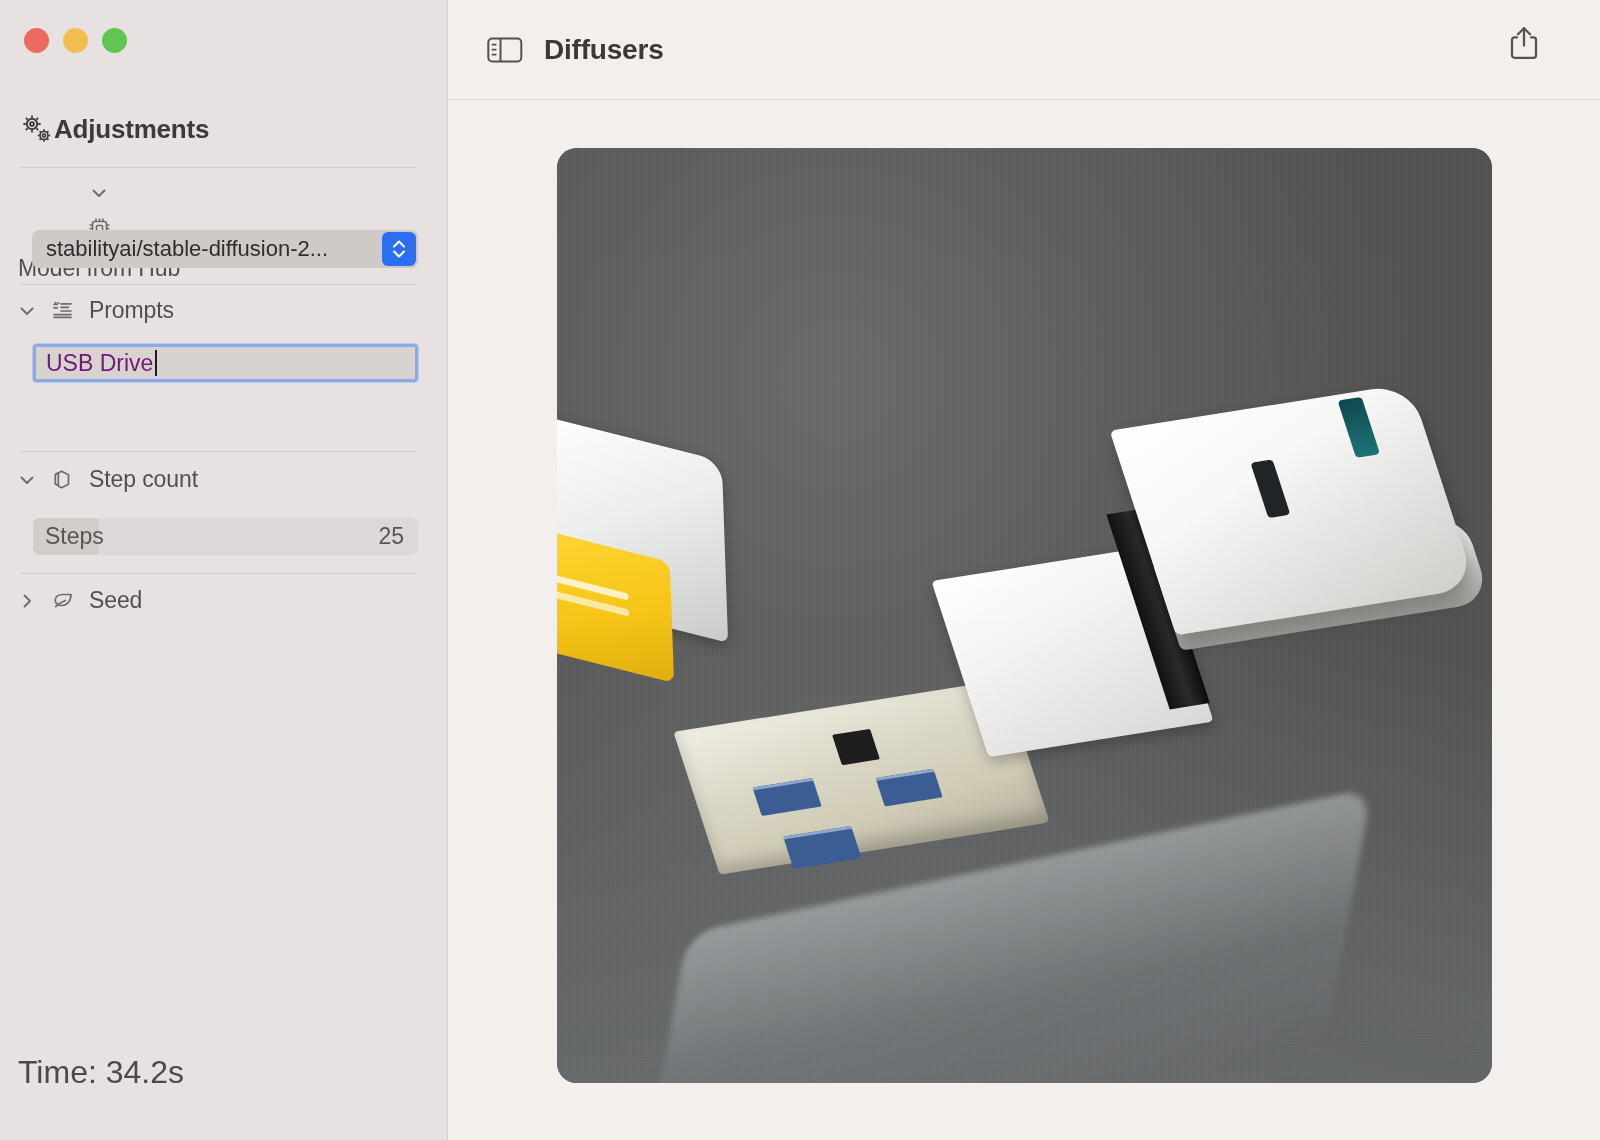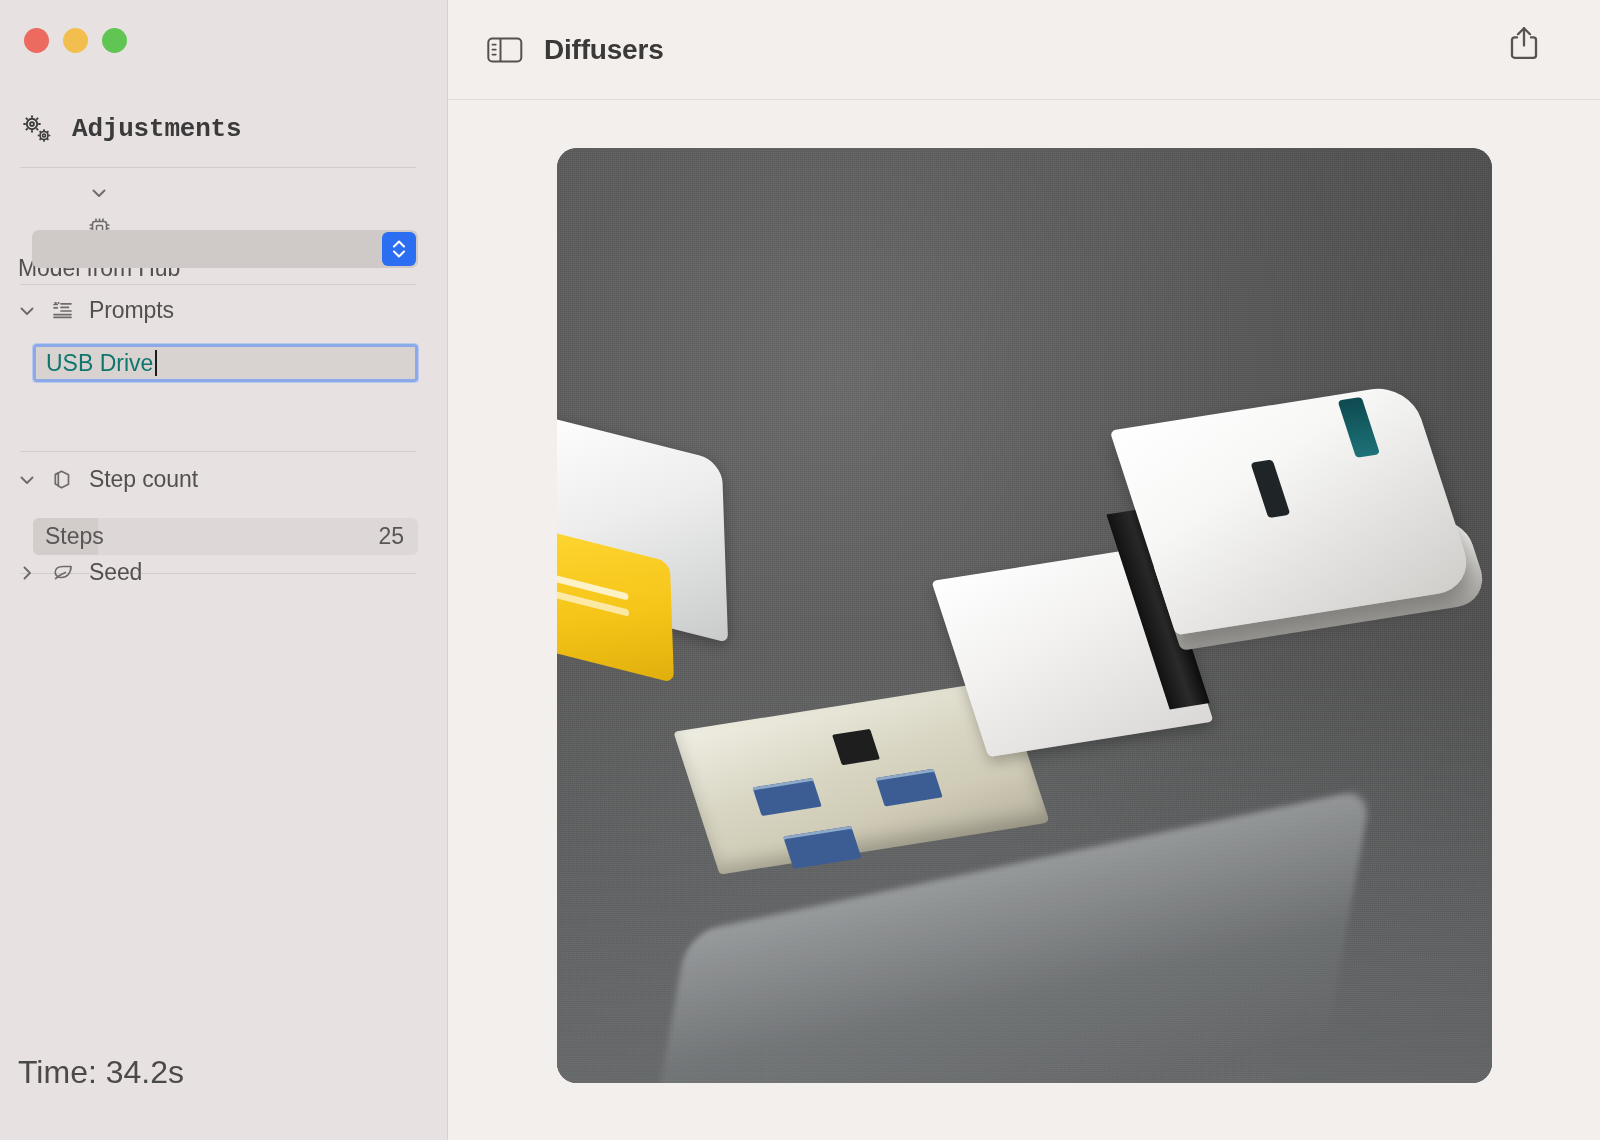--- a/index.html
+++ b/index.html
@@ -38,22 +38,20 @@
   }
   .tl.red    { background: #ec6a5f; }
   .tl.yellow { background: #f2bf4f; }
   .tl.green  { background: #61c554; }
 
   .section-title {
     position: absolute;
     top: 113px; left: 20px;
     display: flex;
     align-items: center;
-    gap: 18px;
-    font-family: Liberation Mono, monospace;
   }
   .section-title .label {
     font-size: 26px;
     font-weight: bold;
     color: #3a3a3a;
     letter-spacing: -0.2px;
   }
   .gears-icon { width: 34px; height: 32px; display:block; }
 
   .divider {
@@ -87,21 +85,21 @@
     flex: 0 0 25px;
   }
   .group-header .gtext {
     font-size: 23px;
     color: #52504f;
     letter-spacing: -0.1px;
   }
   #gh-model  { top: 184px; flex-direction: column; }
   #gh-prompt { top: 297px; text-align: right; }
   #gh-step   { top: 466px; }
-  #gh-seed   { top: 559px; }
+  #gh-seed   { top: 587px; }
 
   
   .model-select {
     position: absolute;
     top: 230px; left: 32px;
     width: 386px; height: 38px;
     background: #cfc9c8;
     border-radius: 7px;
     display: flex;
     align-items: center;
@@ -137,21 +135,21 @@
     padding-left: 10px;
   }
   #prompt-positive {
     top: 344px;
     background: #d8d2d1;
     border: 3px solid #8ca9e8;
     outline: 1px solid #b9c9ee;
   }
   #prompt-positive .ptext {
     font-size: 23px;
-    color: #0f766e;
+    color: #701a75;
   }
   .caret {
     display: inline-block;
     width: 2px; height: 26px;
     background: #1c1c1c;
     margin-left: 2px;
     vertical-align: middle;
   }
   #prompt-negative {
     top: 398px;
@@ -477,20 +475,21 @@
             <rect x="5.5" y="5.5" width="14" height="14" rx="2.4"></rect>
             <rect x="9.5" y="9.5" width="6" height="6" rx="1"></rect>
             <path d="M9 2.6v2.9M12.5 2.6v2.9M16 2.6v2.9M9 19.5v2.9M12.5 19.5v2.9M16 19.5v2.9M2.6 9h2.9M2.6 12.5h2.9M2.6 16h2.9M19.5 9h2.9M19.5 12.5h2.9M19.5 16h2.9"></path>
           </g>
         </svg>
       </span>
       <span class="gtext">Model from Hub</span>
     </div>
 
     <div class="model-select">
+      <span class="mtext">stabilityai/stable-diffusion-2...</span>
       <span class="stepper">
         <svg viewBox="0 0 16 24" xmlns="http://www.w3.org/2000/svg">
           <path d="M3 9.5L8 4.5l5 5M3 14.5l5 5 5-5" fill="none" stroke="#ffffff" stroke-width="2.1" stroke-linecap="round" stroke-linejoin="round"></path>
         </svg>
       </span>
     </div>
 
     <div class="divider" id="div2"></div>
 
     <div class="group-header" id="gh-prompt">

